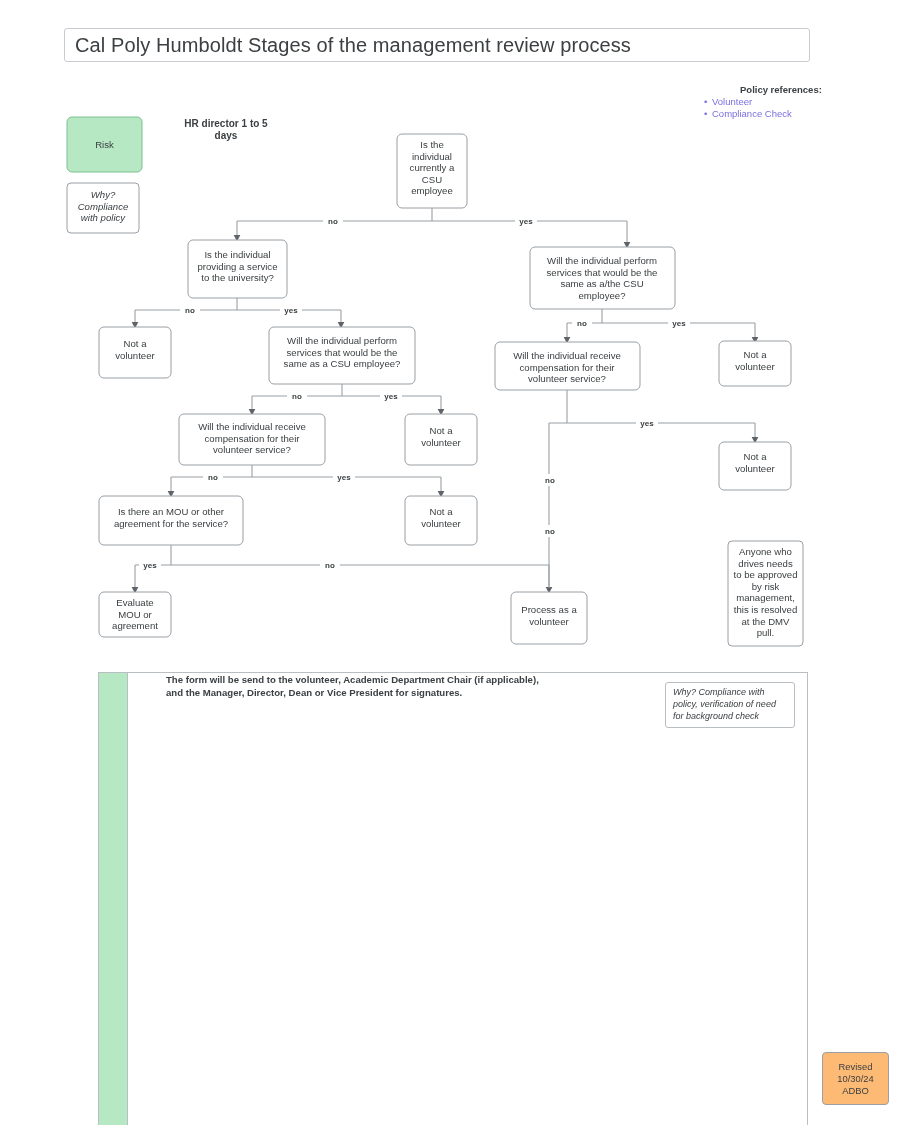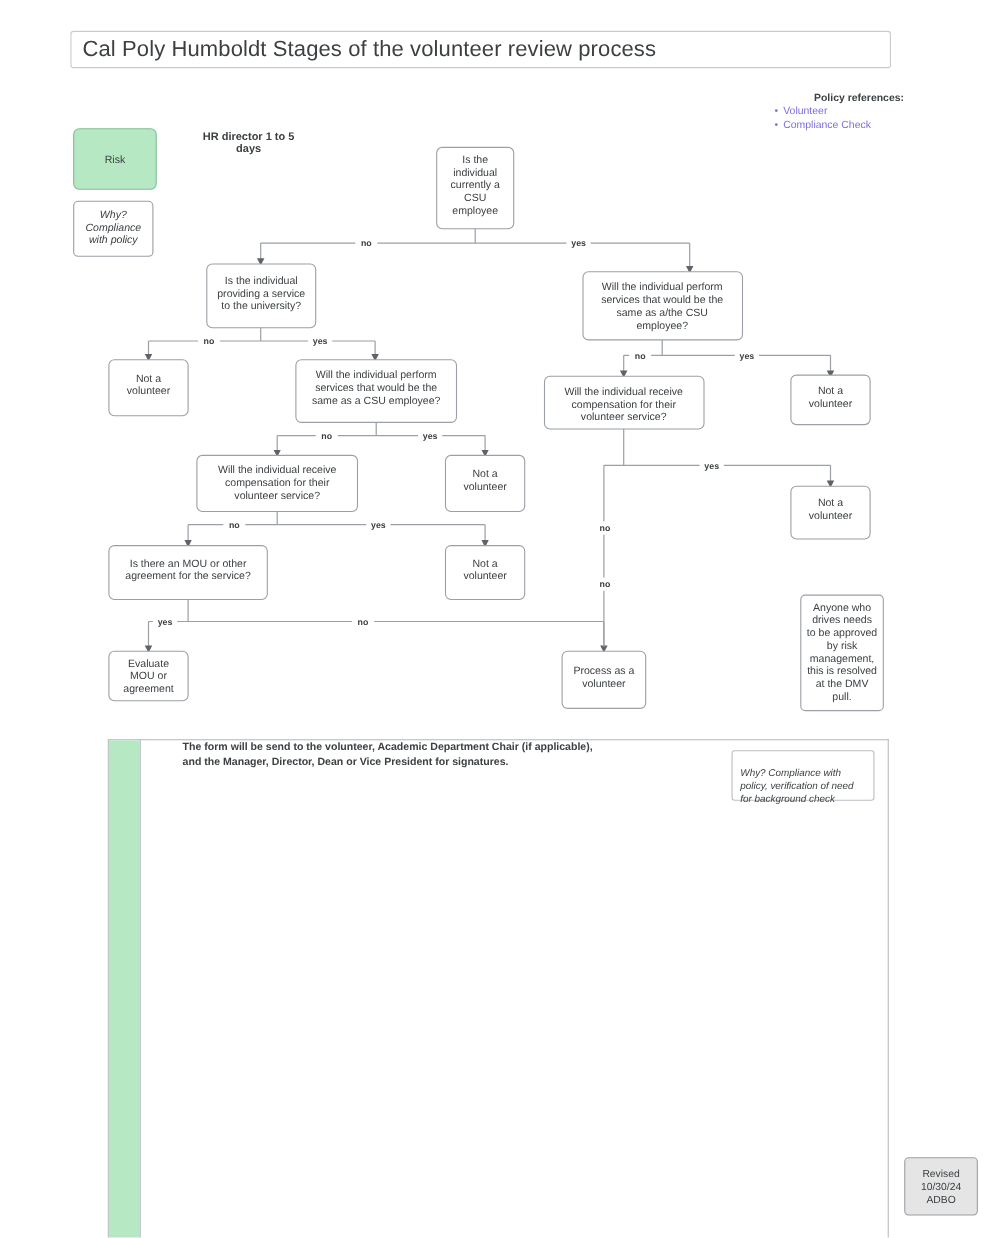--- a/index.html
+++ b/index.html
@@ -48,36 +48,36 @@
     writing-mode:vertical-rl;transform:rotate(180deg);
     font-size:9.5px;color:#3c4043;text-align:center;
     height:100%;display:flex;align-items:center;justify-content:center;
     white-space:pre-line;line-height:11px;
   }
   td.stage-body{position:relative;padding:9px 12px 9px 14px;}
   .body-text{font-size:9.6px;font-weight:bold;line-height:13px;color:#3c4043;max-width:470px;margin-left:38px;}
   .why-note{
     position:absolute;border:1px solid #b9bec3;border-radius:3px;background:#fff;
     font-size:9px;font-style:italic;line-height:12px;color:#3c4043;
-    padding:13px 7px;box-sizing:border-box;
+    padding:3px 7px;box-sizing:border-box;
   }
 
   
   #revised{
     position:absolute;left:822px;top:1052px;width:65px;height:51px;
-    border:1px solid #9aa0a6;border-radius:4px;background:#e5e5e5;
+    border:1px solid #9aa0a6;border-radius:4px;background:#fdba74;
     display:flex;flex-direction:column;align-items:center;justify-content:center;
     font-size:9.4px;line-height:12px;color:#3c4043;text-align:center;
   }
 </style>
 </head>
 <body>
 
 <div id="title-bar">
-  <span class="t">Cal Poly Humboldt Stages of the volunteer review process</span>
+  <span class="t">Cal Poly Humboldt Stages of the management review process</span>
 </div>
 
 <div id="policy">
   <div class="hd">Policy references:</div>
   <ul>
     <li>Volunteer</li>
     <li>Compliance Check</li>
   </ul>
 </div>
 

